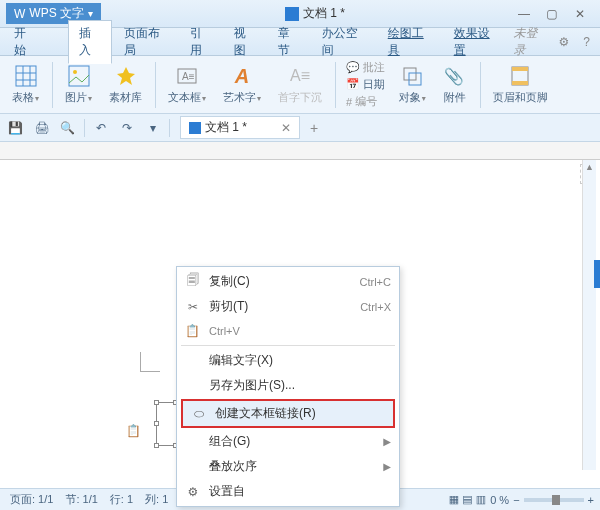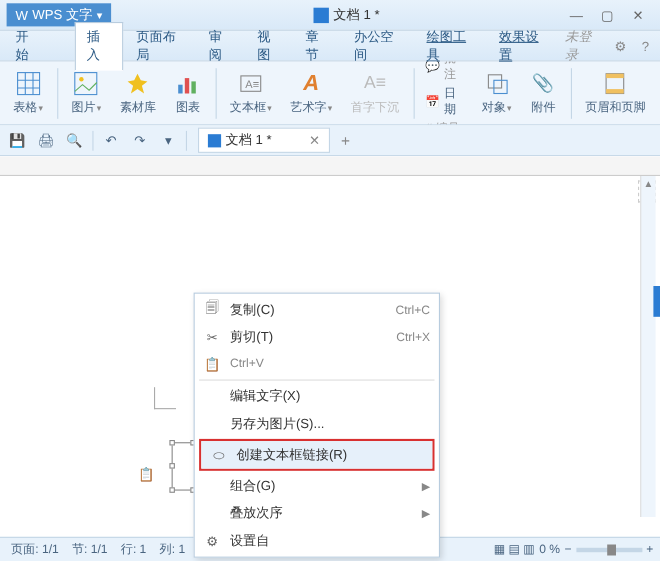--- a/index.html
+++ b/index.html
@@ -92,21 +92,21 @@
   <div class="spacer"></div>
   <div class="winbtn">—</div>
   <div class="winbtn">▢</div>
   <div class="winbtn">✕</div>
 </div>
 
 <div class="menubar">
   <div class="menu-item">开始</div>
   <div class="menu-item active">插入</div>
   <div class="menu-item">页面布局</div>
-  <div class="menu-item">审阅</div>
+  <div class="menu-item">引用</div>
   <div class="menu-item">视图</div>
   <div class="menu-item">章节</div>
   <div class="menu-item">办公空间</div>
   <div class="menu-item" style="text-decoration:underline">绘图工具</div>
   <div class="menu-item" style="text-decoration:underline">效果设置</div>
   <span class="no-login">未登录</span>
   <span class="gear">⚙</span>
   <span class="gear">?</span>
 </div>
 
@@ -134,30 +134,20 @@
       </div>
     <span class="rib-label"><span>图片</span><span class="dd">▾</span></span>
   </div>
   <div class="rib-group">
     <div class="rib-icon">
         <svg width="22" height="22">
           <polygon points="11,2 14,8 20,9 15,13 17,20 11,16 5,20 7,13 2,9 8,8" fill="#f0c020"></polygon>
         </svg>
       </div>
     <span class="rib-label">素材库</span>
-  </div>
-  <div class="rib-group">
-    <div class="rib-icon">
-        <svg width="22" height="22">
-          <rect x="2" y="12" width="4" height="8" fill="#4a8ed0"></rect>
-          <rect x="8" y="6" width="4" height="14" fill="#e05050"></rect>
-          <rect x="14" y="9" width="4" height="11" fill="#60b060"></rect>
-        </svg>
-      </div>
-    <span class="rib-label">图表</span>
   </div>
   <div class="sep"></div>
   <div class="rib-group">
     <div class="rib-icon">
         <svg width="22" height="22">
           <rect x="2" y="4" width="18" height="14" fill="none" stroke="#888"></rect>
           <text x="6" y="15" font-size="10" fill="#888">A≡</text>
         </svg>
       </div>
     <span class="rib-label"><span>文本框</span><span class="dd">▾</span></span>

